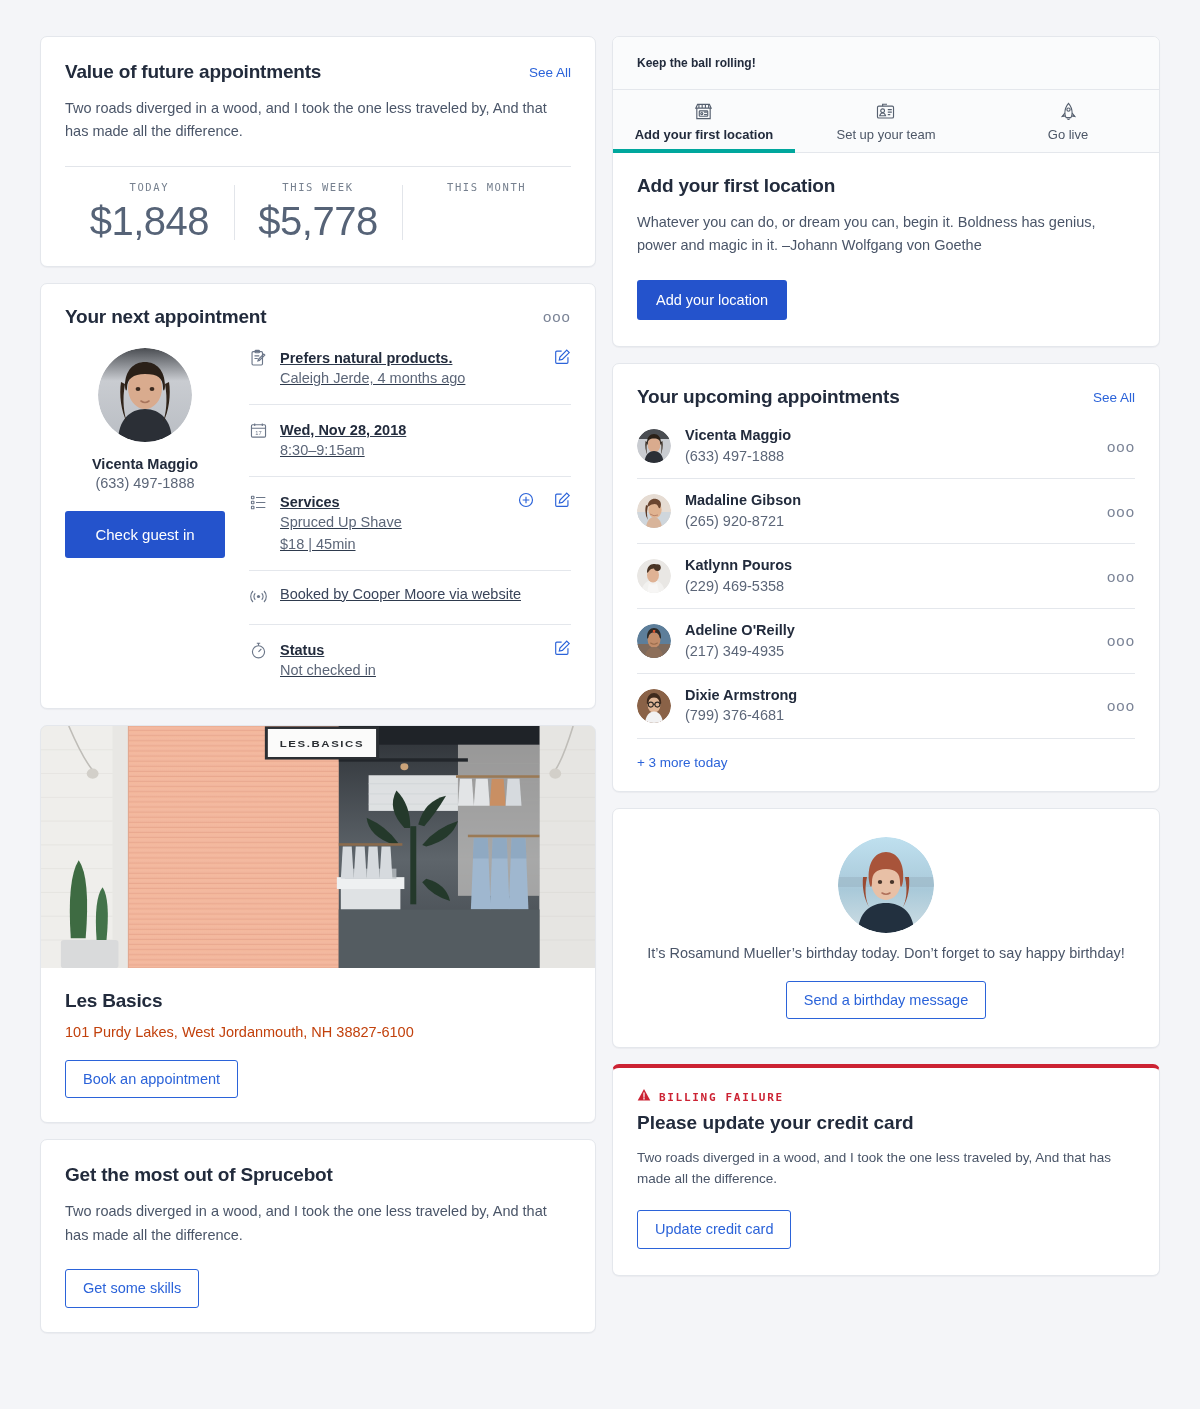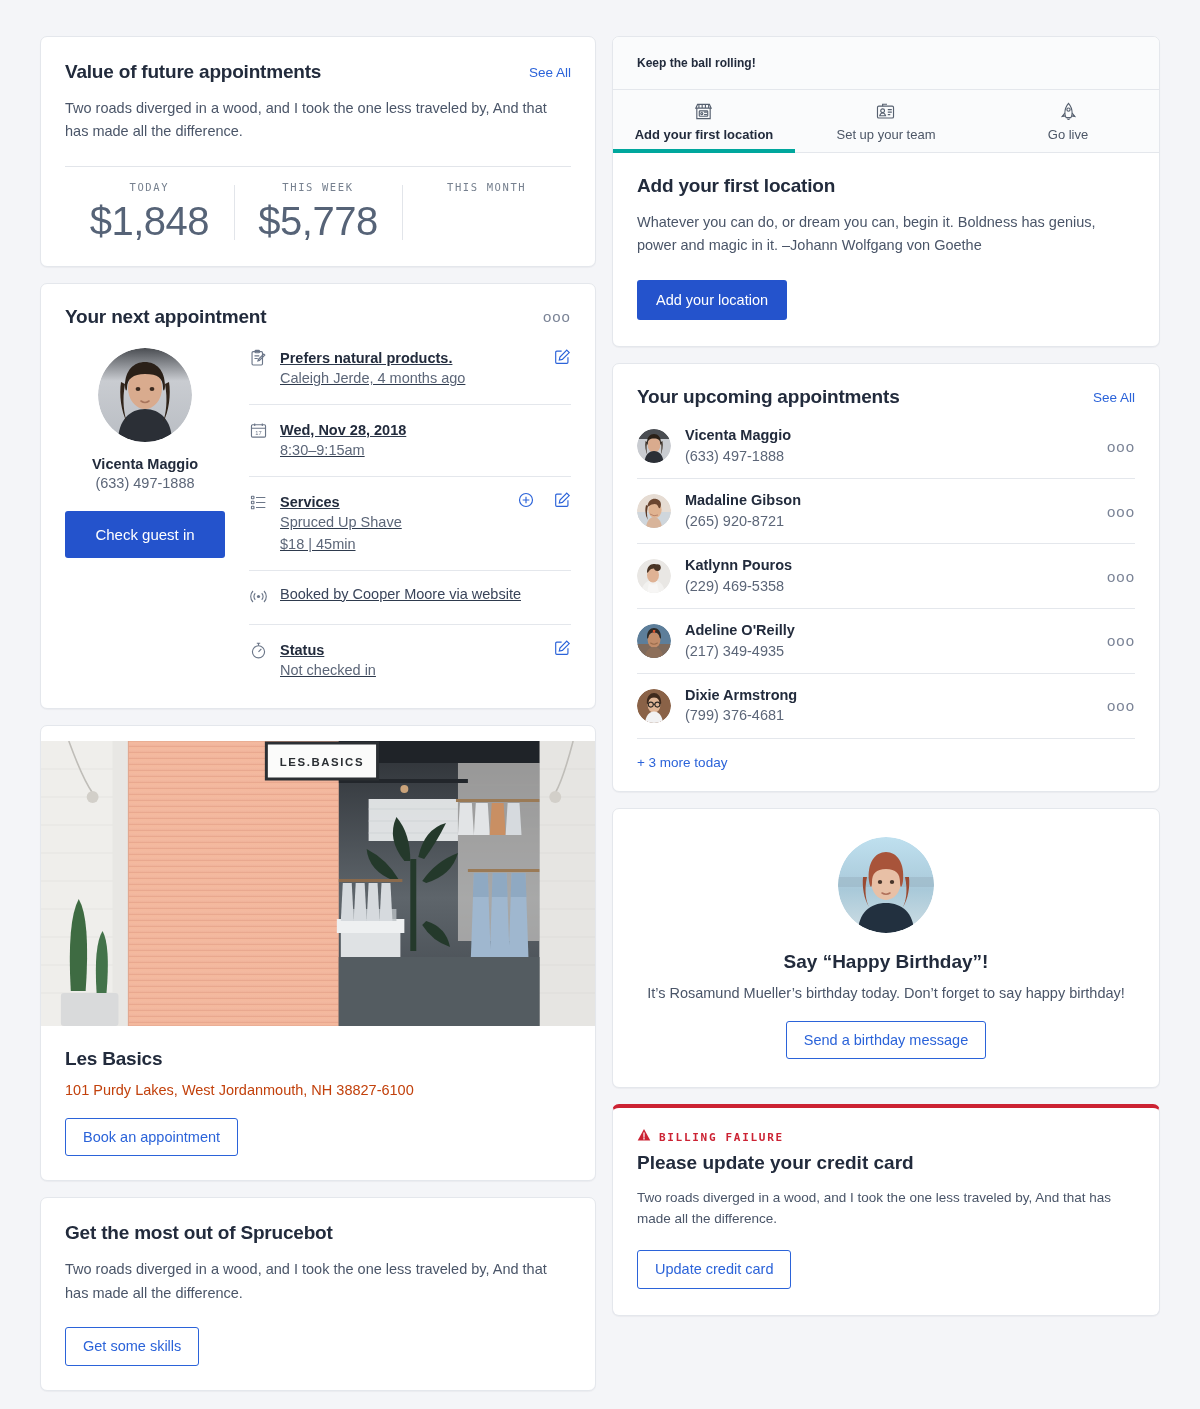--- a/index.html
+++ b/index.html
@@ -151,21 +151,21 @@
     display: flex; align-items: center; gap: 18px;
   }
   .appt-row:first-child .appt-actions { top: 0; }
   .booked-row { font-size: 14.5px; color: #39445a; }
   .dots {
     letter-spacing: 1px; color: #7a8396; font-size: 15px;
     cursor: pointer; line-height: 1;
   }
 
   
-  .store-photo { height: 285px; position: relative; overflow: hidden; background: #cfd6da; margin-top: 15px; }
+  .store-photo { height: 242px; position: relative; overflow: hidden; background: #cfd6da; }
   .store-info { padding: 22px 24px 24px 24px; }
   .store-addr { margin-top: 12px; font-size: 14.5px; color: #c2410c; }
   .store-info .btn { margin-top: 20px; }
 
   
   .spruce { padding: 24px; }
   .spruce .body { margin-top: 14px; max-width: 505px; }
   .spruce .btn { margin-top: 22px; }
 
   
@@ -742,21 +742,20 @@
             <path d="M20 96c0-20 12-30 28-30s28 10 28 30z" fill="#22303f"></path>
             <ellipse cx="48" cy="44" rx="15" ry="19" fill="#e8c0a6"></ellipse>
             <path d="M31 44c-2-18 6-29 17-29s19 11 17 29c-1 7-3 8-3 1 0-8-4-13-14-13s-14 5-14 13c0 7-2 6-3-1z" fill="#a8543a"></path>
             <path d="M29 40c-3 14-1 24 2 30-5-8-7-20-6-30zM67 40c3 14 1 24-2 30 5-8 7-20 6-30z" fill="#9a4a32"></path>
             <ellipse cx="42" cy="45" rx="2.2" ry="1.9" fill="#47342a"></ellipse>
             <ellipse cx="54" cy="45" rx="2.2" ry="1.9" fill="#47342a"></ellipse>
             <path d="M44 56q4 2.6 8 0" stroke="#b0705a" stroke-width="1.5" fill="none" stroke-linecap="round"></path>
           </g>
         </svg>
       </div>
-      <h3>Say “Happy Birthday”!</h3>
       <p>It’s Rosamund Mueller’s birthday today. Don’t forget to say happy birthday!</p>
       <button class="btn btn-outline">Send a birthday message</button>
     </div>
 
     <div class="card billing">
       <div class="billing-tag">
         <span>
           <svg viewBox="0 0 16 16" width="14" height="14" aria-hidden="true">
             <path d="M8 1.2 15.2 14.4H.8z" fill="#cc2233"></path>
             <path d="M8 5.6v4.2M8 11.4v1.2" stroke="#fff" stroke-width="1.4" stroke-linecap="round"></path>

